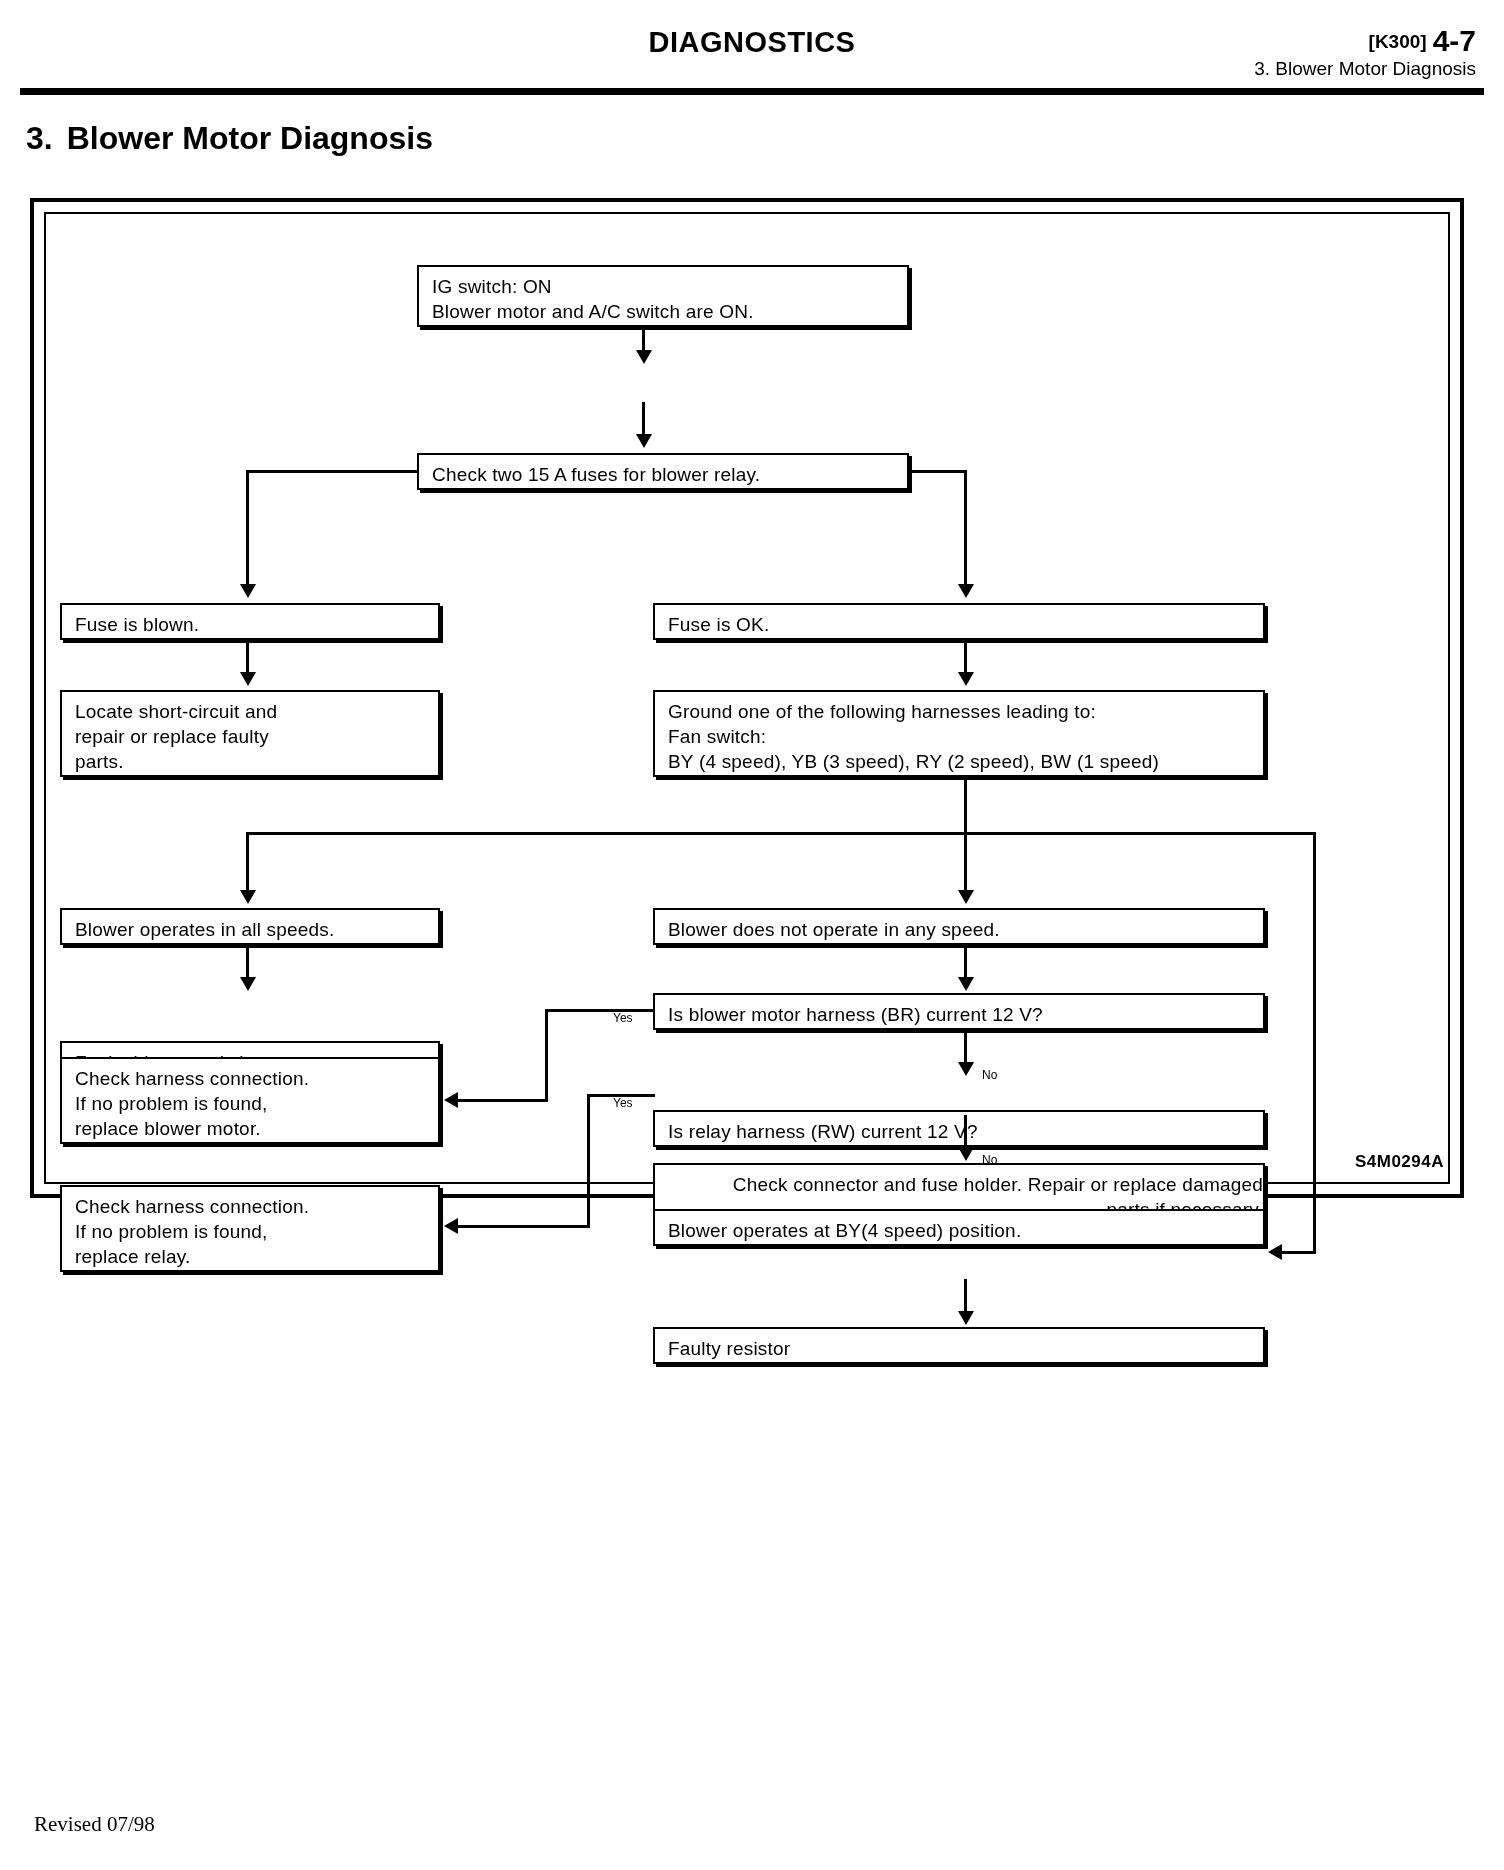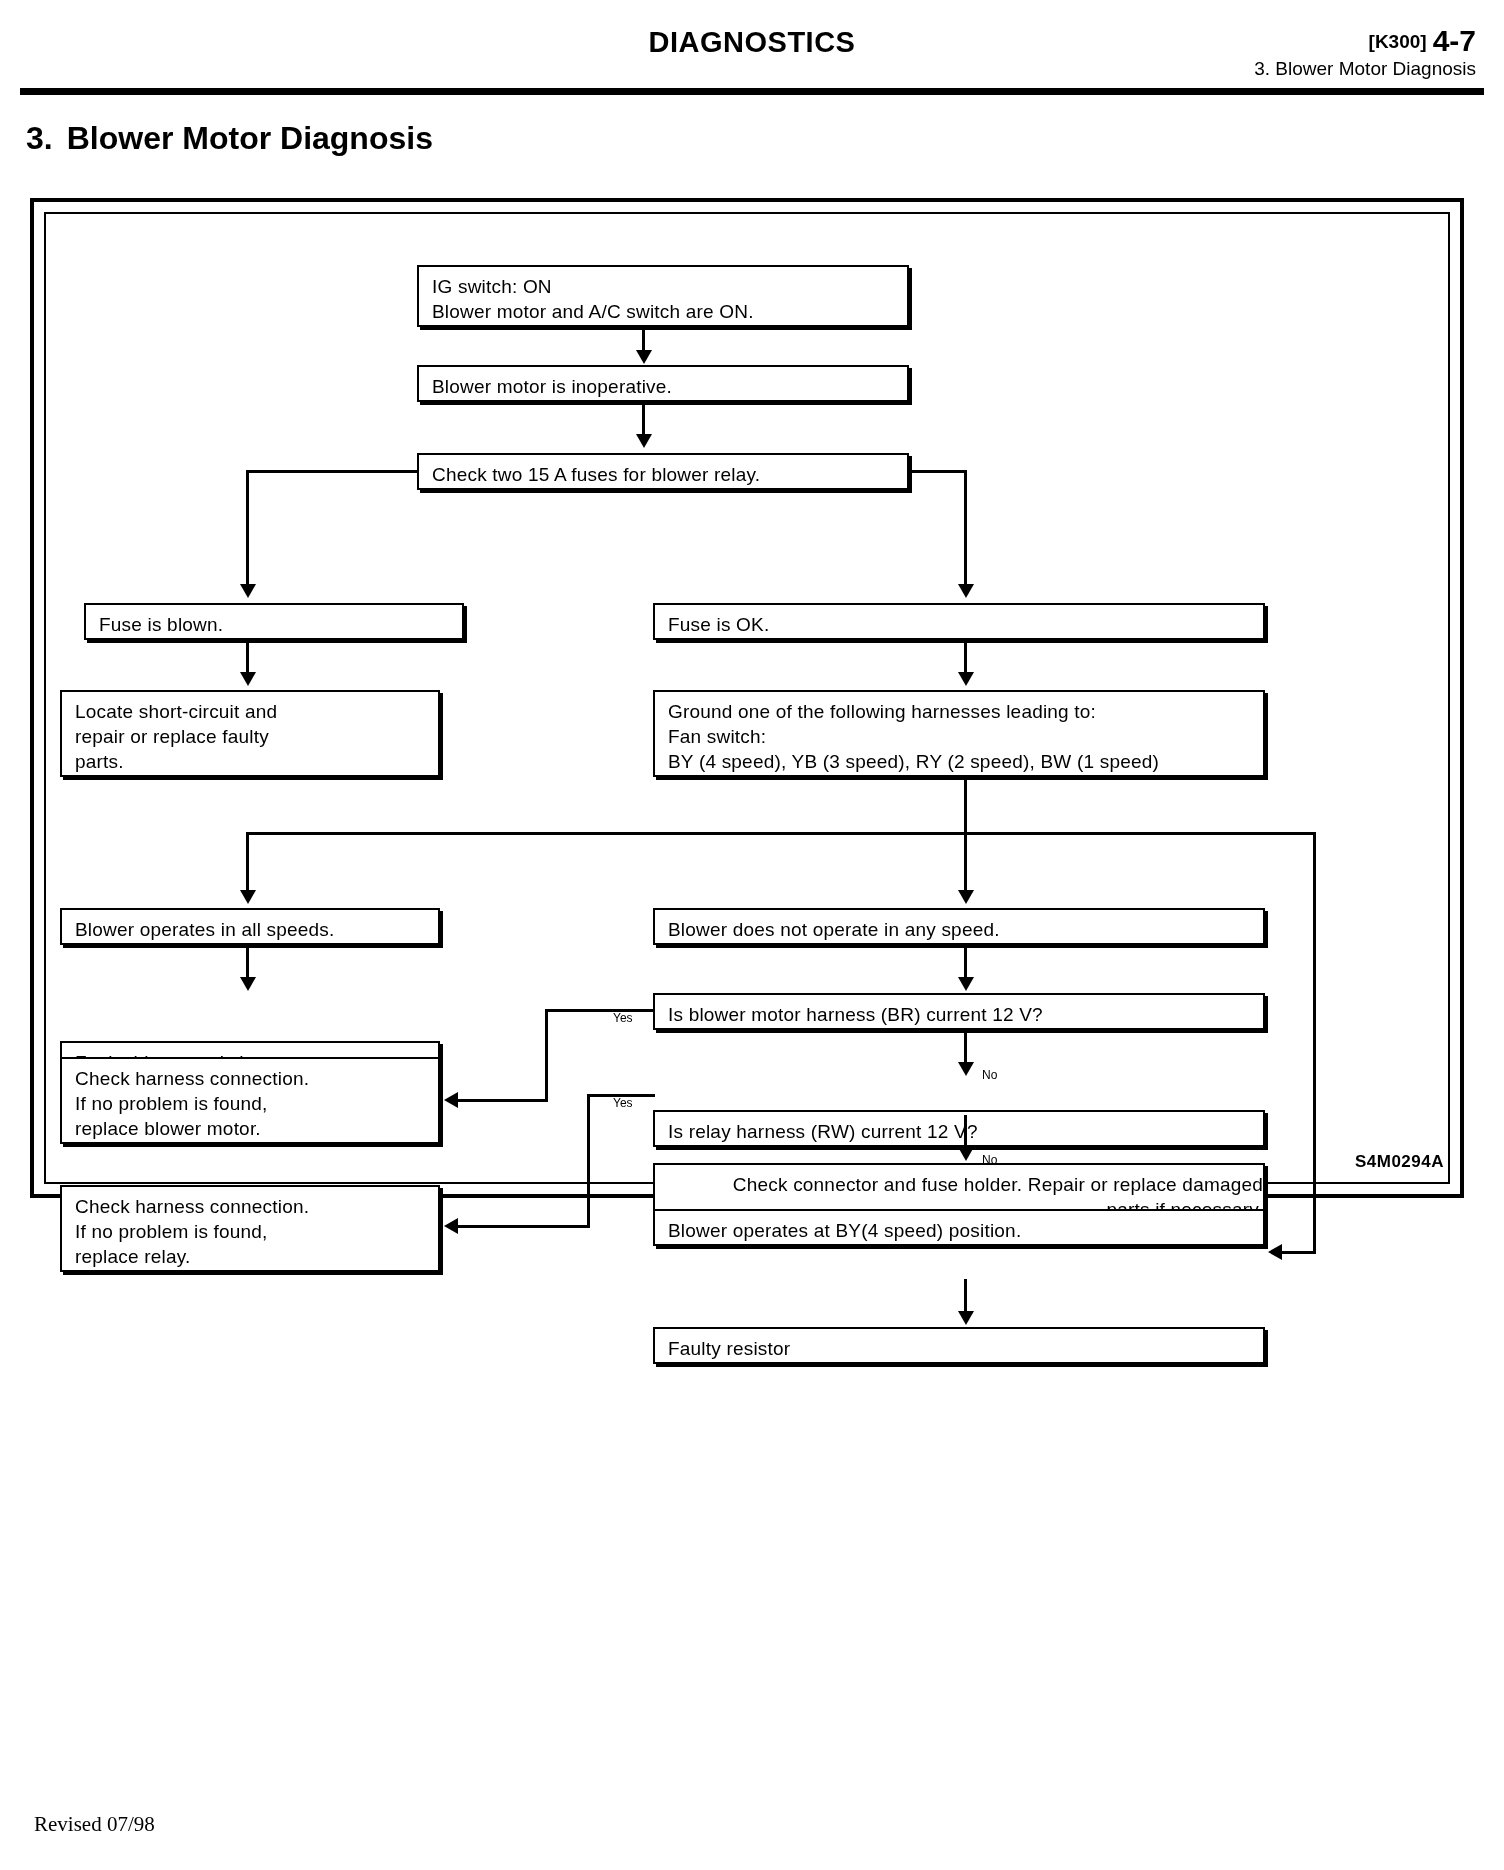--- a/index.html
+++ b/index.html
@@ -194,36 +194,35 @@
 <div class="chart-frame-inner"></div>
 
 <div class="flow">
 
   <div class="node" style="left:417px; top:265px; width:492px; height:62px;">IG switch: ON
 Blower motor and A/C switch are ON.</div>
 
   <div class="vline" style="left:642px; top:327px; height:31px;"></div>
   <div class="arrow-down" style="left:636px; top:350px;"></div>
 
-  <div class="node" style="left:417px; top:365px; width:492px; height:37px;">Blower motor is inoperative.</div>
 
   <div class="vline" style="left:642px; top:402px; height:41px;"></div>
   <div class="arrow-down" style="left:636px; top:434px;"></div>
 
   <div class="node" style="left:417px; top:453px; width:492px; height:37px;">Check two 15 A fuses for blower relay.</div>
 
   <div class="hline" style="left:246px; top:470px; width:173px;"></div>
   <div class="vline" style="left:246px; top:470px; height:122px;"></div>
   <div class="arrow-down" style="left:240px; top:584px;"></div>
 
   <div class="hline" style="left:907px; top:470px; width:60px;"></div>
   <div class="vline" style="left:964px; top:470px; height:122px;"></div>
   <div class="arrow-down" style="left:958px; top:584px;"></div>
 
-  <div class="node" style="left:60px; top:603px; width:380px; height:37px;margin-left:24px;">Fuse is blown.</div>
+  <div class="node" style="left:60px; top:603px; width:380px; height:37px;">Fuse is blown.</div>
 
   <div class="vline" style="left:246px; top:640px; height:40px;"></div>
   <div class="arrow-down" style="left:240px; top:672px;"></div>
 
   <div class="node" style="left:653px; top:603px; width:612px; height:37px;">Fuse is OK.</div>
 
   <div class="node" style="left:60px; top:690px; width:380px; height:87px;">Locate short-circuit and
 repair or replace faulty
 parts.</div>
 

